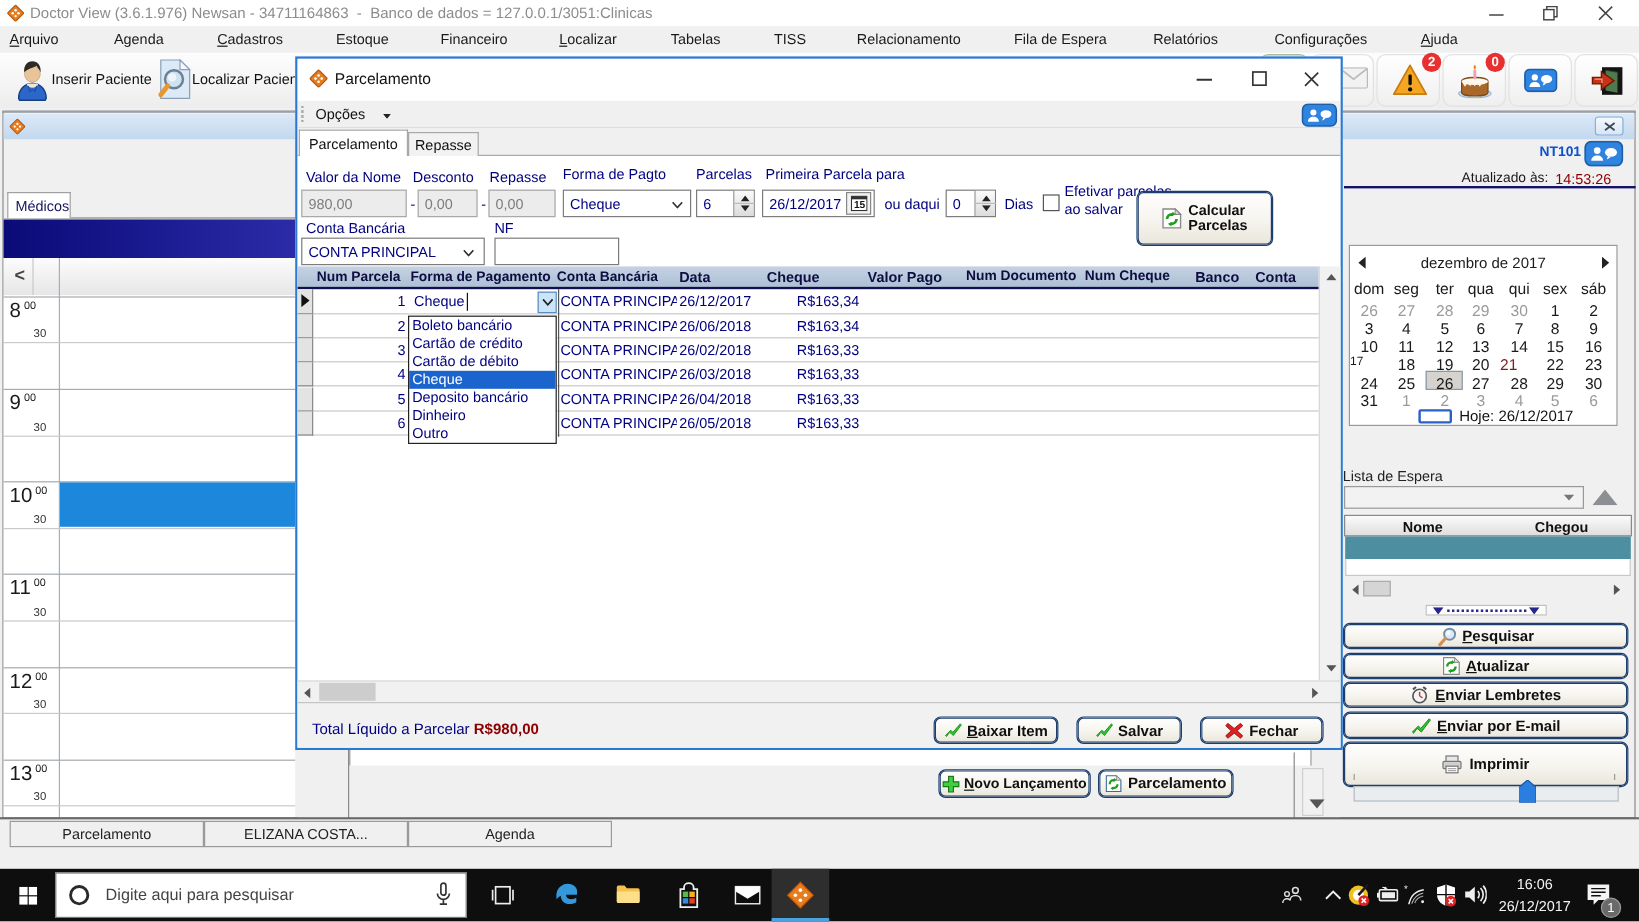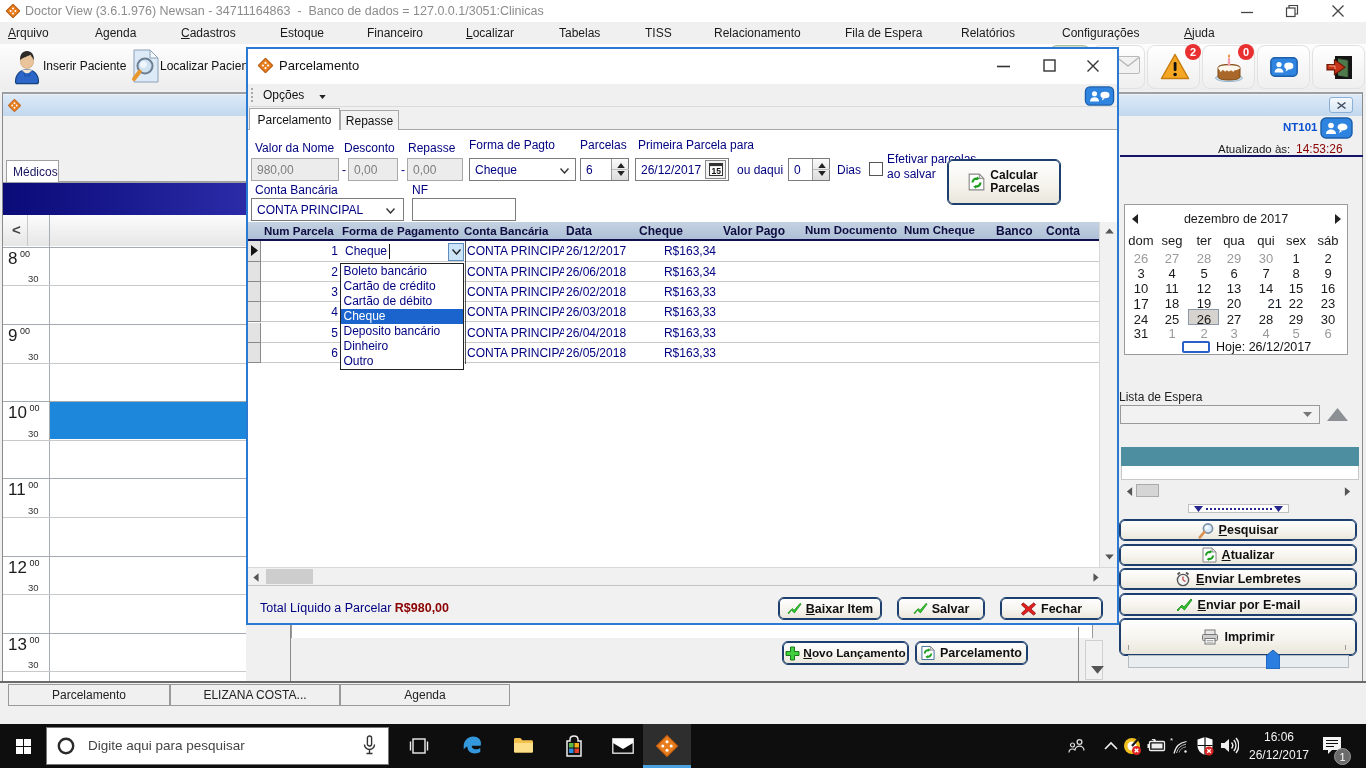--- a/index.html
+++ b/index.html
@@ -209,25 +209,25 @@
 <div class="ab" style="left:1250px;top:265.8px;width:32px;text-align:center;font-size:13px;color:#1a1a1a;z-index:3">7</div>
 <div class="ab" style="left:1280px;top:265.8px;width:32px;text-align:center;font-size:13px;color:#1a1a1a;z-index:3">8</div>
 <div class="ab" style="left:1312px;top:265.8px;width:32px;text-align:center;font-size:13px;color:#1a1a1a;z-index:3">9</div>
 <div class="ab" style="left:1125px;top:281.0px;width:32px;text-align:center;font-size:13px;color:#1a1a1a;z-index:3">10</div>
 <div class="ab" style="left:1156px;top:281.0px;width:32px;text-align:center;font-size:13px;color:#1a1a1a;z-index:3">11</div>
 <div class="ab" style="left:1188px;top:281.0px;width:32px;text-align:center;font-size:13px;color:#1a1a1a;z-index:3">12</div>
 <div class="ab" style="left:1218px;top:281.0px;width:32px;text-align:center;font-size:13px;color:#1a1a1a;z-index:3">13</div>
 <div class="ab" style="left:1250px;top:281.0px;width:32px;text-align:center;font-size:13px;color:#1a1a1a;z-index:3">14</div>
 <div class="ab" style="left:1280px;top:281.0px;width:32px;text-align:center;font-size:13px;color:#1a1a1a;z-index:3">15</div>
 <div class="ab" style="left:1312px;top:281.0px;width:32px;text-align:center;font-size:13px;color:#1a1a1a;z-index:3">16</div>
-<div class="ab" style="left:1125px;top:296.3px;width:32px;text-align:center;font-size:14px;color:#1a1a1a;z-index:3">17</div>
+<div class="ab" style="left:1125px;top:296.3px;width:32px;text-align:left;font-size:10px;color:#1a1a1a;z-index:3">17</div>
 <div class="ab" style="left:1156px;top:296.3px;width:32px;text-align:center;font-size:13px;color:#1a1a1a;z-index:3">18</div>
 <div class="ab" style="left:1188px;top:296.3px;width:32px;text-align:center;font-size:13px;color:#1a1a1a;z-index:3">19</div>
 <div class="ab" style="left:1218px;top:296.3px;width:32px;text-align:center;font-size:13px;color:#1a1a1a;z-index:3">20</div>
-<div class="ab" style="left:1250px;top:296.3px;width:32px;text-align:right;font-size:13px;color:#0f172a;z-index:3">21</div>
+<div class="ab" style="left:1250px;top:296.3px;width:32px;text-align:left;font-size:13px;color:#7f1d1d;z-index:3">21</div>
 <div class="ab" style="left:1280px;top:296.3px;width:32px;text-align:center;font-size:13px;color:#1a1a1a;z-index:3">22</div>
 <div class="ab" style="left:1312px;top:296.3px;width:32px;text-align:center;font-size:13px;color:#1a1a1a;z-index:3">23</div>
 <div class="ab" style="left:1125px;top:311.5px;width:32px;text-align:center;font-size:13px;color:#1a1a1a;z-index:3">24</div>
 <div class="ab" style="left:1156px;top:311.5px;width:32px;text-align:center;font-size:13px;color:#1a1a1a;z-index:3">25</div>
 <div class="ab" style="left:1188px;top:311.5px;width:32px;text-align:center;font-size:13px;color:#1a1a1a;z-index:3">26</div>
 <div class="ab" style="left:1218px;top:311.5px;width:32px;text-align:center;font-size:13px;color:#1a1a1a;z-index:3">27</div>
 <div class="ab" style="left:1250px;top:311.5px;width:32px;text-align:center;font-size:13px;color:#1a1a1a;z-index:3">28</div>
 <div class="ab" style="left:1280px;top:311.5px;width:32px;text-align:center;font-size:13px;color:#1a1a1a;z-index:3">29</div>
 <div class="ab" style="left:1312px;top:311.5px;width:32px;text-align:center;font-size:13px;color:#1a1a1a;z-index:3">30</div>
 <div class="ab" style="left:1125px;top:326.0px;width:32px;text-align:center;font-size:13px;color:#1a1a1a;z-index:3">31</div>
@@ -242,20 +242,24 @@
 <div class="ab" style="left:1216px;top:340px;font-size:12.5px;color:#111">Hoje: 26/12/2017</div>
 
 <div class="ab" style="left:1119px;top:390px;font-size:12px;color:#222">Lista de Espera</div>
 <div class="ab" style="left:1120px;top:405px;width:200px;height:19px;background:#f2f2f2;border:1px solid #999"></div>
 <svg class="ab" style="left:1303px;top:412px" width="9" height="6" viewBox="0 0 9 6">
       <path d="M0 0l4.5 5L9 0z" fill="#777"></path>
     </svg>
 <svg class="ab" style="left:1327px;top:408px" width="21" height="13" viewBox="0 0 21 13">
       <path d="M10.5 0L21 13H0z" fill="#8c9094"></path>
     </svg>
+<div class="ab" style="left:1120px;top:429px;width:240px;height:18px;background:linear-gradient(#fbfbfb,#dedede);border:1px solid #888;font-weight:bold;font-size:12px;color:#111">
+      <span class="ab" style="left:48px;top:2px">Nome</span>
+      <span class="ab" style="left:158px;top:2px">Chegou</span>
+    </div>
 <div class="ab" style="left:1121px;top:447px;width:238px;height:19px;background:#4d8ea0"></div>
 <div class="ab" style="left:1121px;top:466px;width:238px;height:14px;background:#fff;border:1px solid #c8c8c8;border-top:none"></div>
 <div class="ab" style="left:1120px;top:483px;width:240px;height:15px;background:#f0f0f0"></div>
 <svg class="ab" style="left:1126px;top:487px" width="7" height="9" viewBox="0 0 8 10">
       <path d="M7 0L1 5l6 5z" fill="#555"></path>
     </svg>
 <svg class="ab" style="left:1344px;top:487px" width="7" height="9" viewBox="0 0 8 10">
       <path d="M1 0l6 5-6 5z" fill="#555"></path>
     </svg>
 <div class="ab" style="left:1136px;top:484px;width:23px;height:13px;background:#d5d5d5;border:1px solid #aaa"></div>

